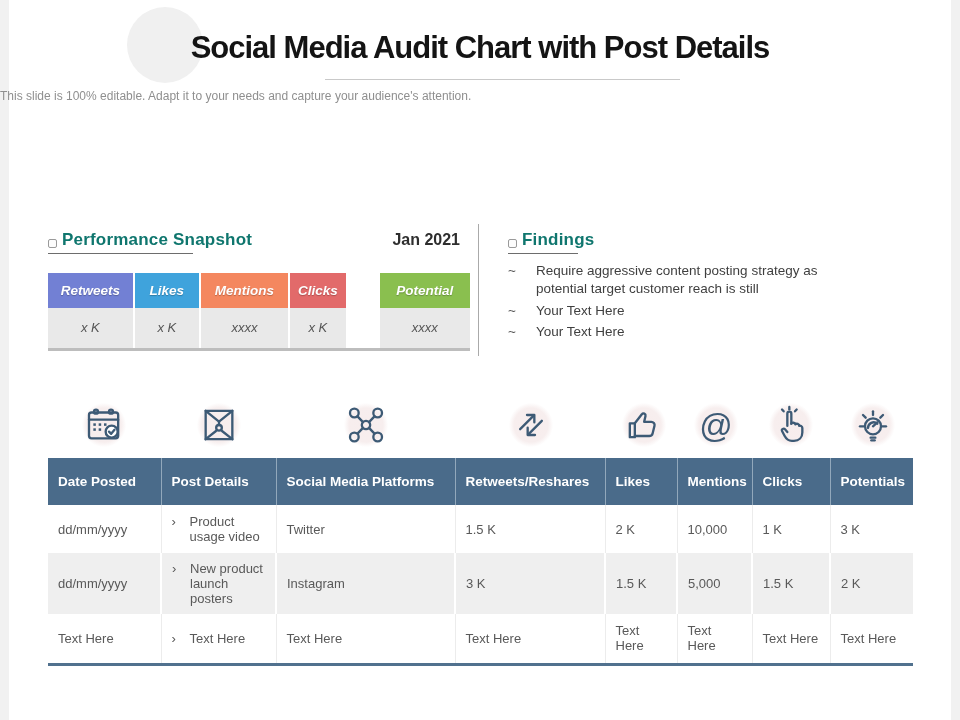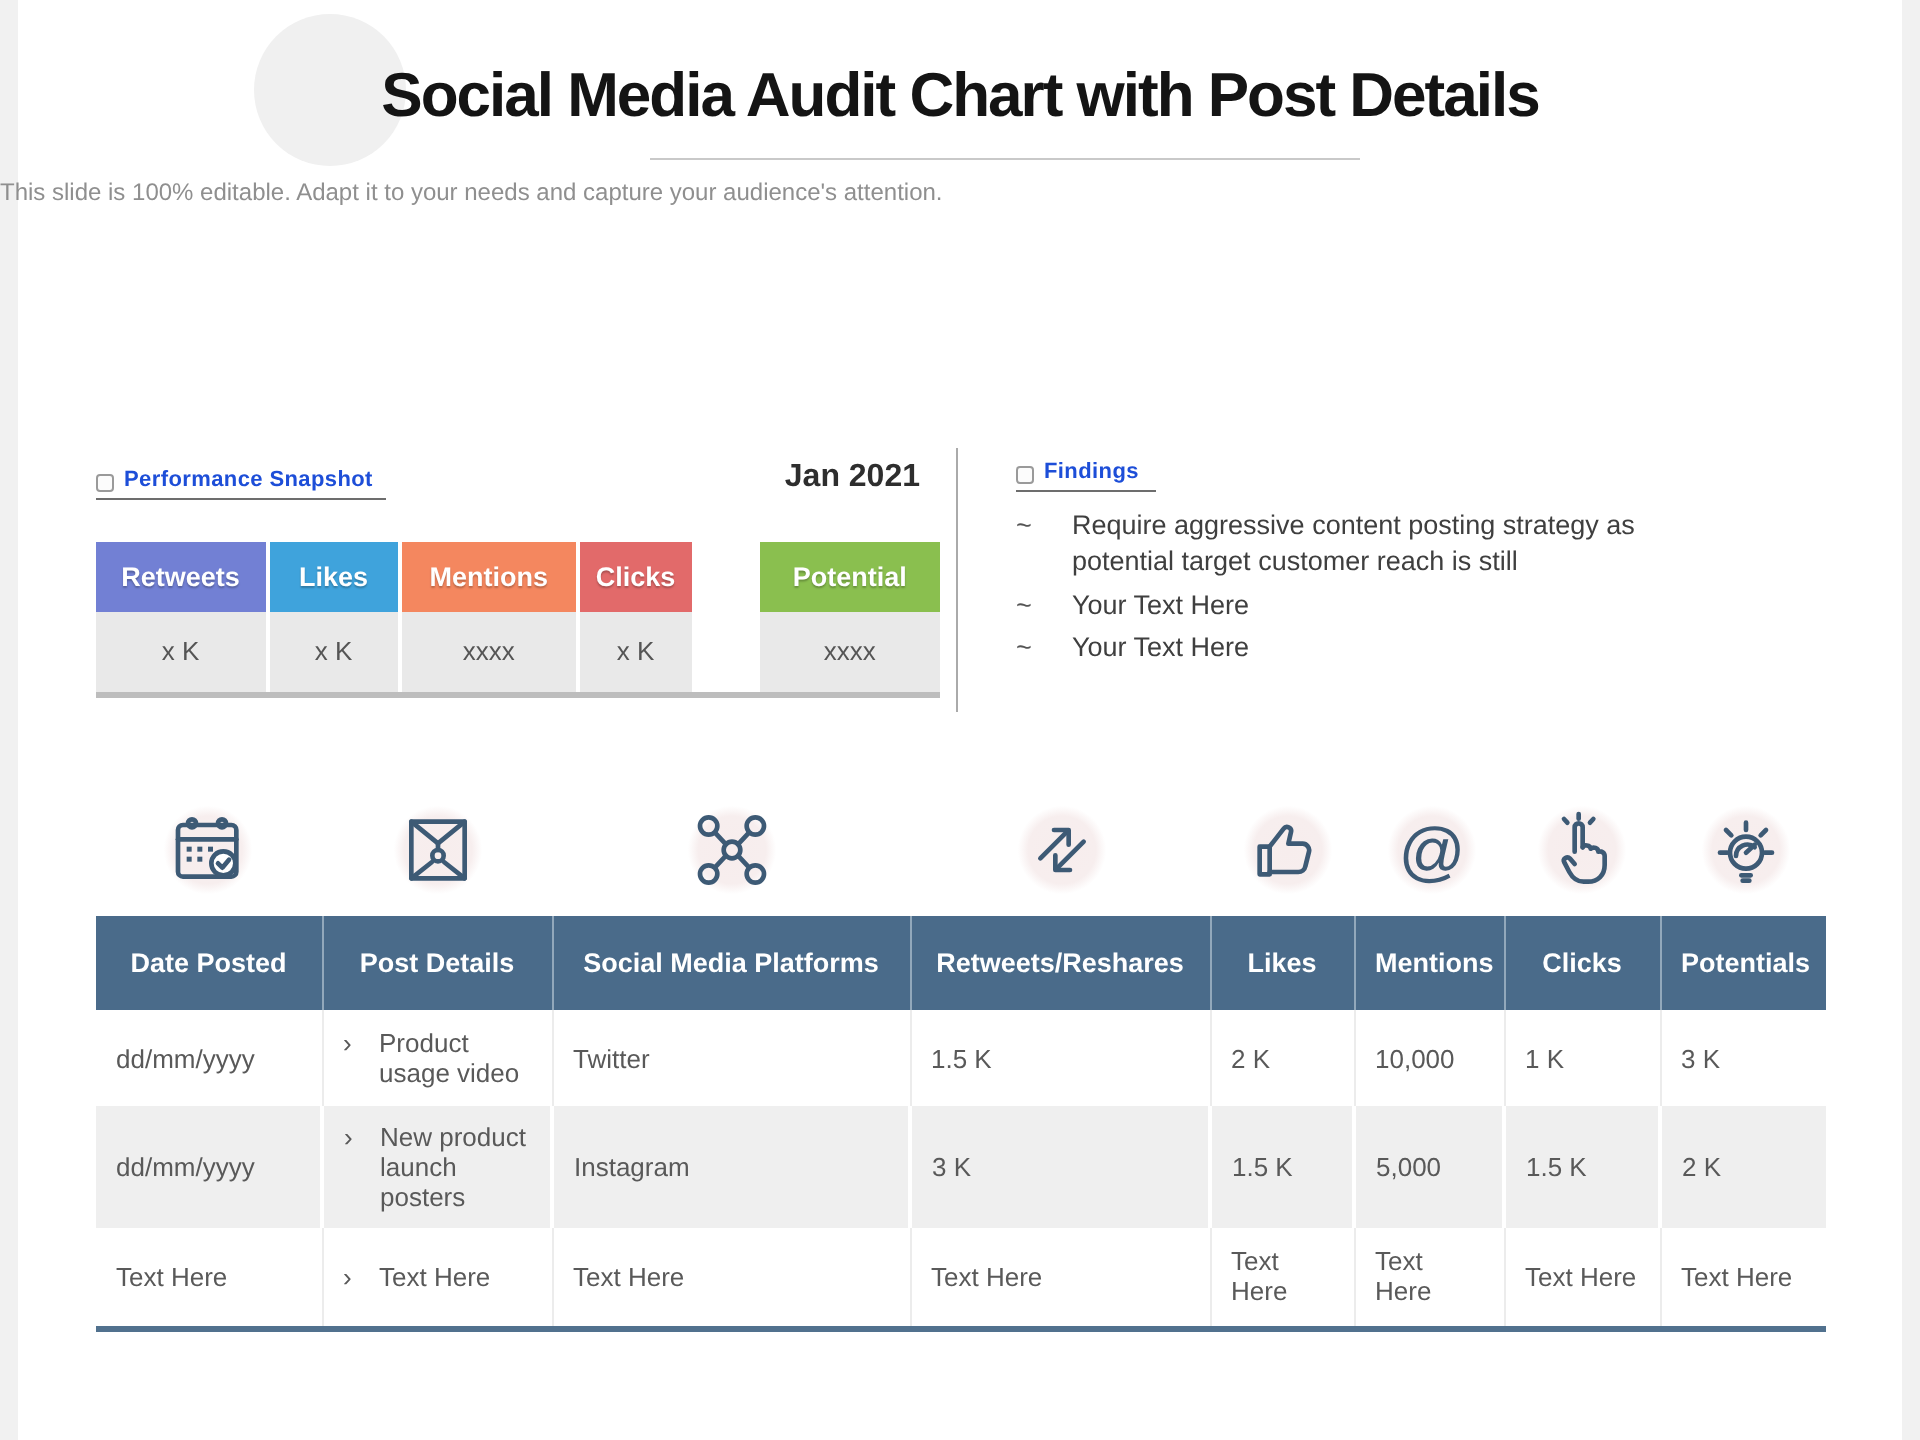--- a/index.html
+++ b/index.html
@@ -9,29 +9,29 @@
   .edge-strip { position:absolute; top:0; width:9px; height:720px; background:#f1f1f1; }
   .edge-left { left:0; } .edge-right { right:0; }
 
   
   .title-circle { position:absolute; left:127px; top:7px; width:76px; height:76px; border-radius:50%; background:#f0f0f0; }
   .slide-title { position:absolute; left:0; right:0; top:30px; text-align:center; font-size:31px; font-weight:bold; letter-spacing:-1px; color:#141414; }
   .title-divider { position:absolute; left:325px; top:79px; width:355px; height:0; border-top:1px solid #c9c9c9; }
   .slide-subtitle { position:absolute; left:0; right:0; top:89px; text-align:left; font-size:12px; color:#8f8f8f; }
 
   
-  .sec-head { position:relative; font-size:11px; font-weight:bold; color:#1d4ed8; letter-spacing:0.2px; }
+  .sec-head { position:relative; font-size:17px; font-weight:bold; color:#0f766e; letter-spacing:0.2px; }
   .sq-bullet { display:inline-block; width:9px; height:9px; border:1px solid #9a9a9a; border-radius:2px; background:#fcfcfc; margin-right:5px; position:relative; top:3px; }
   .head-underline { position:absolute; left:0; bottom:-4px; height:0; border-bottom:1px solid #6d6d6d; }
 
   
   .perf { position:absolute; left:48px; top:230px; width:422px; }
   .perf-head-row { display:flex; justify-content:space-between; align-items:baseline; padding-right:10px; }
   .perf-period { font-size:16px; font-weight:bold; color:#2e2e2e; }
-  .mini-table { margin-top:23px; }
+  .mini-table { margin-top:23px;font-style:italic; }
   .mini-row { display:flex; width:100%; }
   .mini-cell { border-right:2px solid #ffffff; }
   .mini-cell:last-child { border-right:none;margin-left:32px; }
   .mini-head { height:35px; line-height:35px; text-align:center; color:#ffffff; font-weight:bold; font-size:13.5px; text-shadow:0 1px 1px rgba(0,0,0,0.25); }
   .mini-val { height:40px; line-height:40px; text-align:center; color:#555555; font-size:13px; background:#e9e9e9; }
   .mini-vals { border-bottom:3px solid #bdbdbd; }
   .w1 { width:22.2%; } .w2 { width:17.0%; } .w3 { width:22.8%; } .w4 { width:14.8%; } .w5 { width:23.2%; }
 
   .section-vline { position:absolute; left:478px; top:224px; width:1px; height:132px; background:#aaaaaa; }
 
@@ -43,21 +43,21 @@
   .find-text { width:300px; }
 
   
   .icon-spot { position:absolute; top:402px; width:46px; height:46px; display:flex; align-items:center; justify-content:center; }
   .icon-spot::before { content:""; position:absolute; inset:0; border-radius:50%; background:radial-gradient(circle, #f7eded 0%, #f7eeee 52%, rgba(255,255,255,0) 68%); }
   .icon-spot svg { position:relative; stroke:#3d5a75; fill:none; stroke-width:1.4; stroke-linecap:round; stroke-linejoin:round; }
   .at-glyph { position:relative; font-size:33px; color:#3d5a75; font-weight:400; line-height:1; }
 
   
   .audit { position:absolute; left:48px; top:458px; width:865px; border-collapse:collapse; table-layout:fixed; border-bottom:3px solid #51718e; }
-  .audit th { background:#4a6b8a; color:#ffffff; font-size:13.5px; font-weight:bold; text-align:center; padding:0 10px; height:47px; border-right:1px solid #92a8bb; vertical-align:middle; }
+  .audit th { background:#4a6b8a; color:#ffffff; font-size:13.5px; font-weight:bold; text-align:left; padding:0 10px; height:47px; border-right:1px solid #92a8bb; vertical-align:middle; }
   .audit th:last-child { border-right:none; }
   .audit td { font-size:13px; color:#595959; padding:8px 10px; vertical-align:middle; }
   tr.row-white td { background:#ffffff; border-right:1px solid #ececec; }
   tr.row-gray td { background:#efefef; border-right:2px solid #ffffff; }
   tr.row-white td:last-child, tr.row-gray td:last-child { border-right:none; }
   .r1 td { height:48px; } .r2 td { height:58px; } .r3 td { height:50px; }
   .pd { display:flex; }
   .pd-marker { width:18px; flex:none; color:#595959; }
 </style>
 </head>

